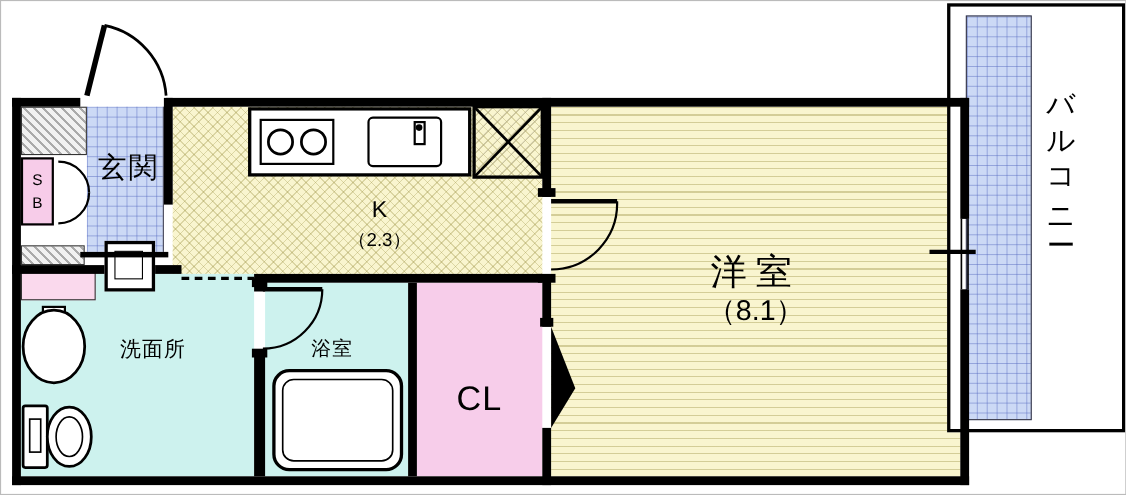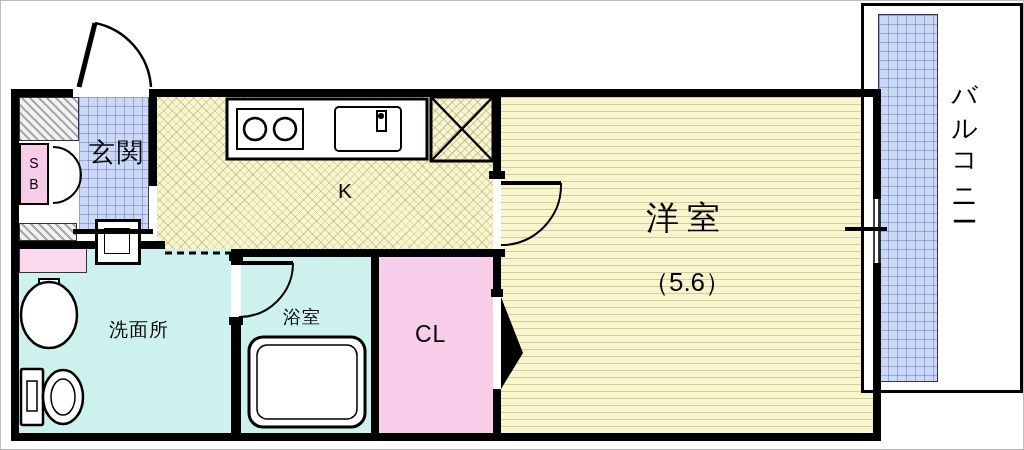--- a/index.html
+++ b/index.html
@@ -164,19 +164,20 @@
     </g>
 
     <g>
       <rect x="248" y="336" width="116" height="90" rx="14" fill="#fff" stroke="#000" stroke-width="3"></rect>
       <rect x="256" y="344" width="100" height="74" rx="10" fill="none" stroke="#000" stroke-width="1.5"></rect>
     </g>
   </svg>
 
   <div class="label" style="left:88px;top:134px;font-size:26px;letter-spacing:2px;">玄関</div>
   <div class="label" style="left:324px;top:178px;width:40px;text-align:center;font-size:21px;">K</div>
-  <div class="label" style="left:621px;top:195px;width:130px;text-align:center;font-size:33px;letter-spacing:8px;">洋室</div>
-  <div class="label" style="left:621px;top:264px;width:130px;text-align:center;font-size:26px;">（5.6）</div>
-  <div class="label" style="left:108px;top:316px;font-size:19px;letter-spacing:1px;">洗面所</div>
+  <div class="label" style="left:299px;top:206px;width:90px;text-align:center;font-size:17px;">（2.3）</div>
+  <div class="label" style="left:621px;top:224px;width:130px;text-align:center;font-size:33px;letter-spacing:8px;">洋室</div>
+  <div class="label" style="left:621px;top:264px;width:130px;text-align:center;font-size:26px;">（8.1）</div>
+  <div class="label" style="left:108px;top:304px;font-size:19px;letter-spacing:1px;">洗面所</div>
   <div class="label" style="left:282px;top:304px;font-size:18px;letter-spacing:1px;text-align:right;">浴室</div>
-  <div class="label" style="left:414px;top:320px;font-size:23px;letter-spacing:1px;">CL</div>
+  <div class="label" style="left:414px;top:344px;font-size:31px;letter-spacing:1px;">CL</div>
 
 </div>
 
 </body></html>

